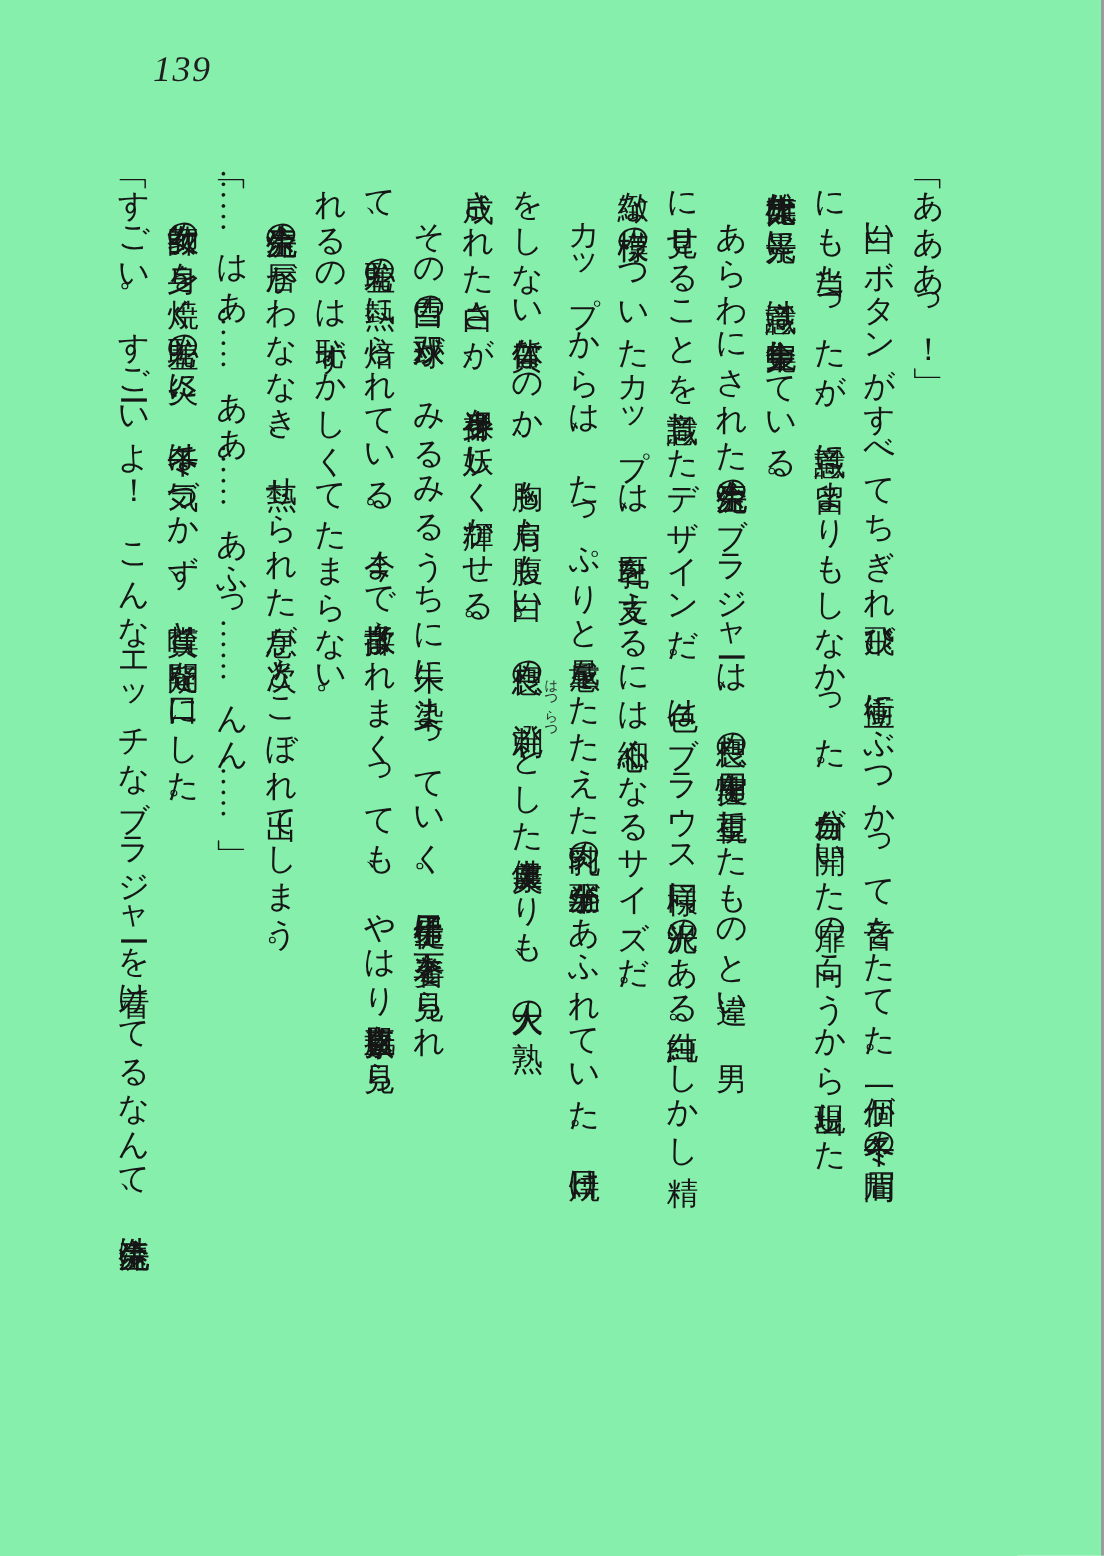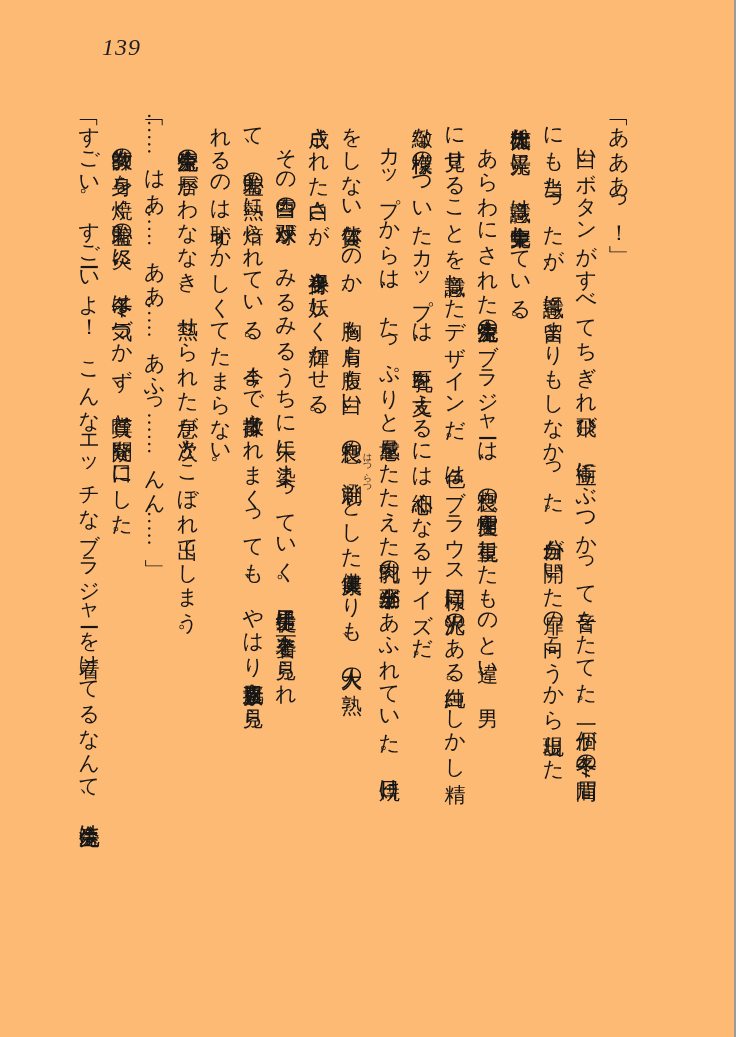--- a/index.html
+++ b/index.html
@@ -10,21 +10,21 @@
     width: 736px;
     height: 1037px;
     position: relative;
     background: #fefefe;
     overflow: hidden;
     font-family: "Liberation Serif", "DejaVu Serif", serif;
   }
   .page {
     position: absolute;
     inset: 0;
-    background: #fdba74;
+    background: #86efac;
   }
   .page-edge-right {
     position: absolute;
     top: 0;
     right: 0;
     width: 2px;
     height: 100%;
     background: #9b9b9b;
   }
   .page-number {

